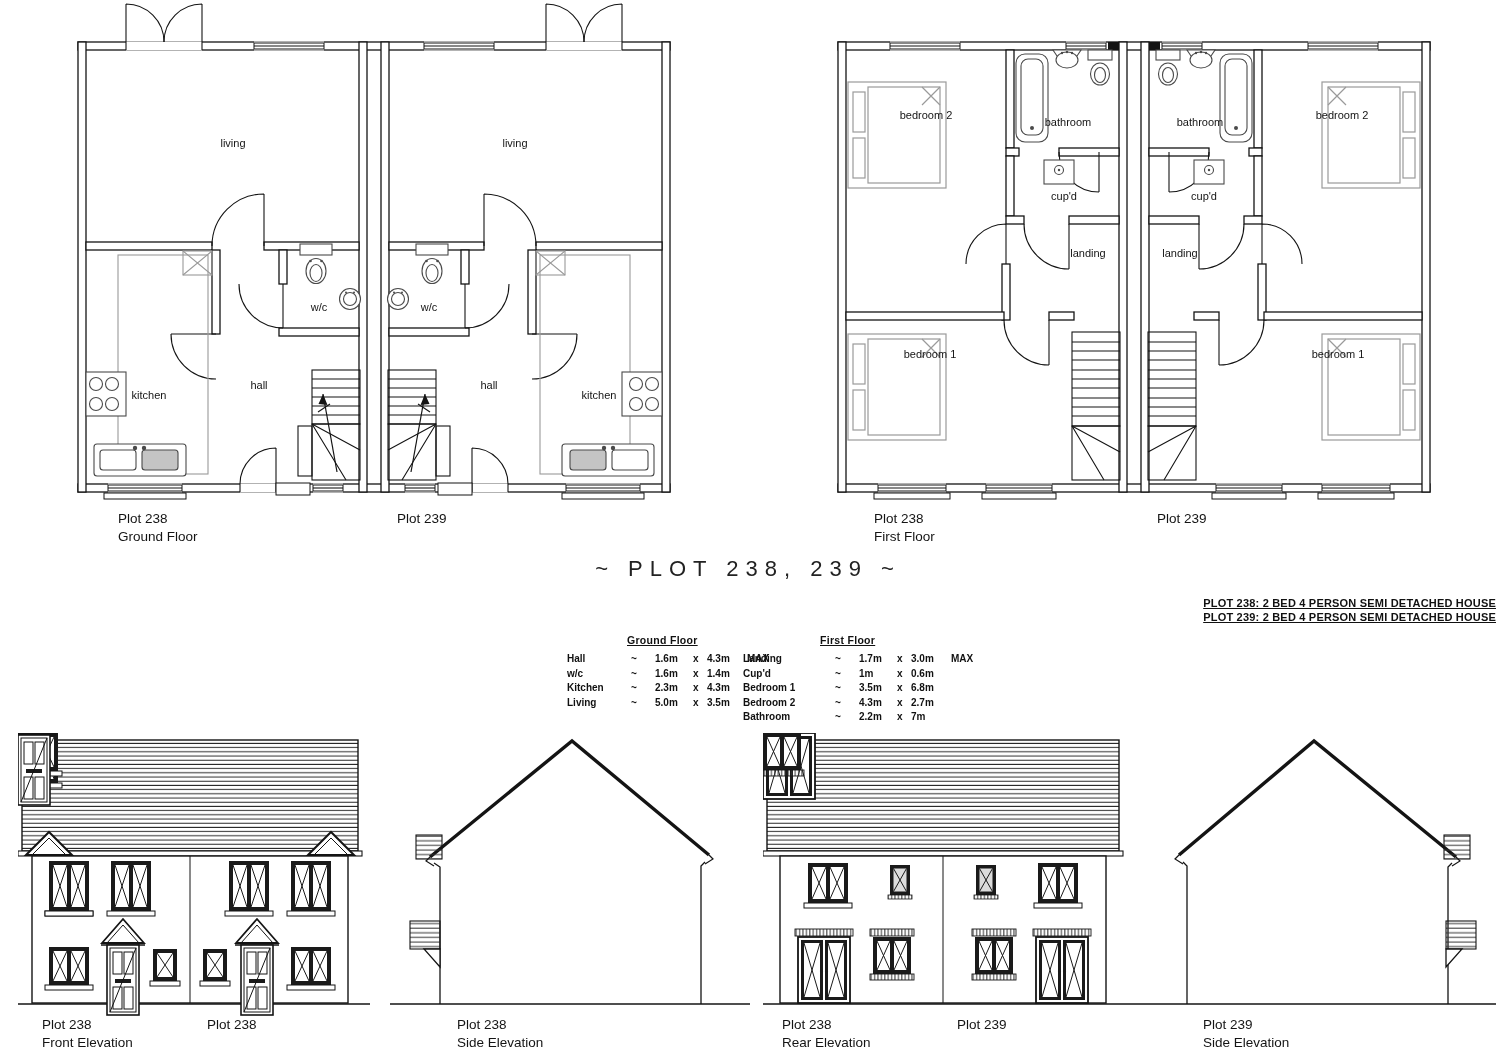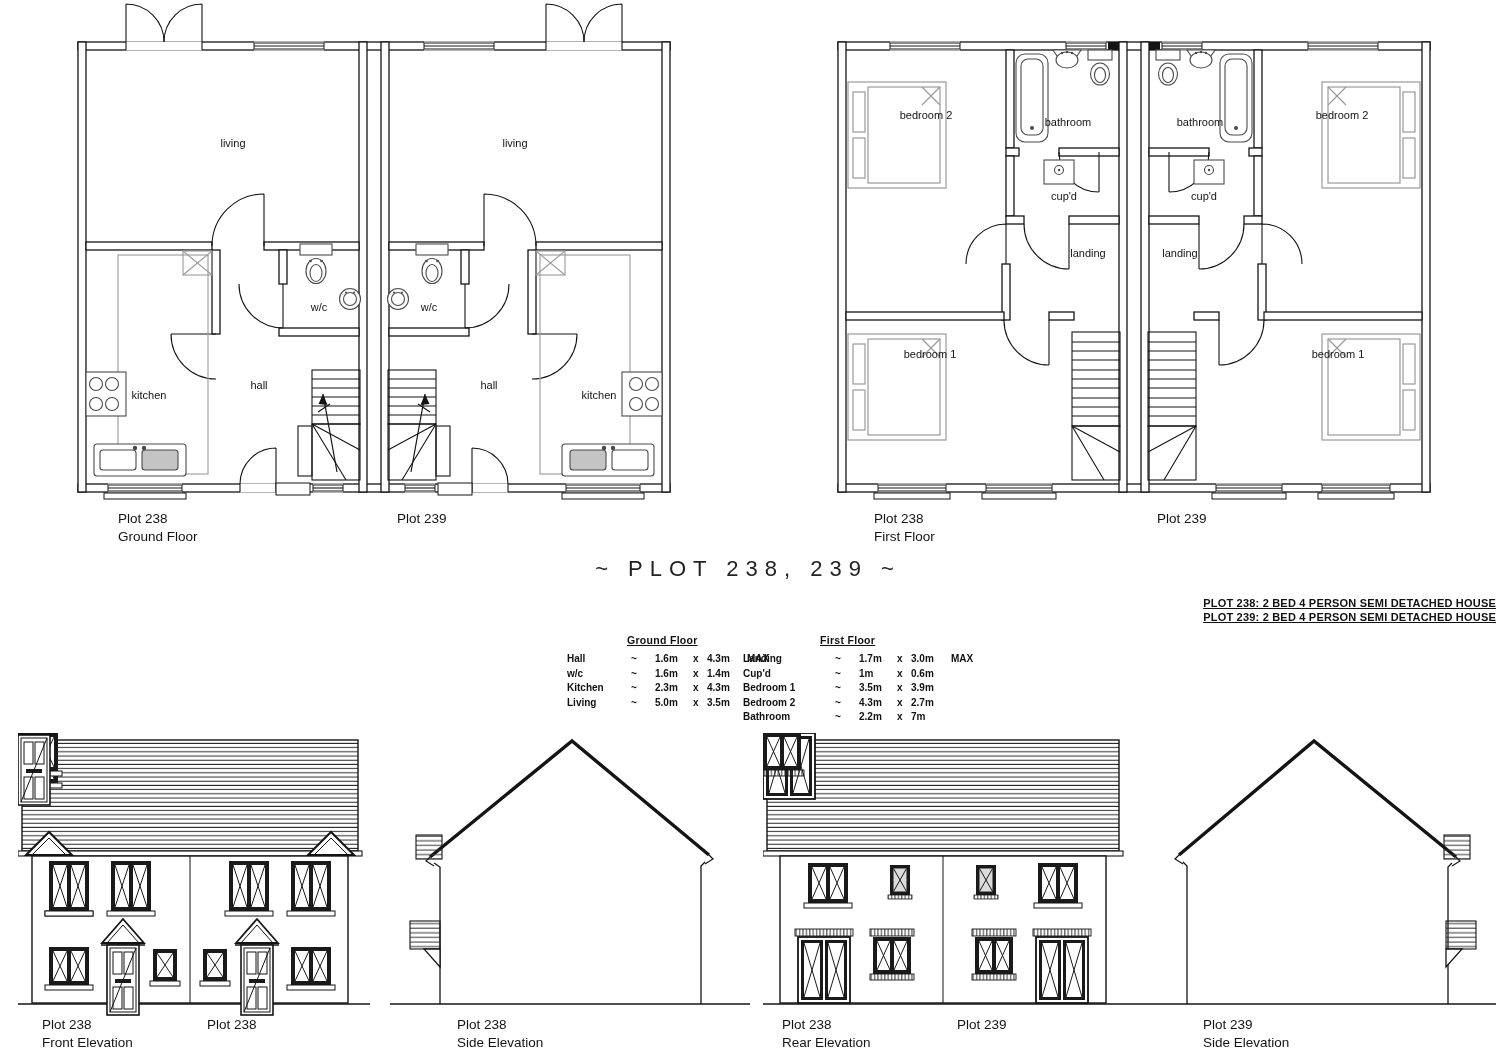--- a/index.html
+++ b/index.html
@@ -360,21 +360,21 @@
     <td class="c-d1">1m</td>
         <td class="c-x">x</td>
     <td class="c-d2">0.6m</td>
         <td class="c-n"></td>
       </tr>
   <tr>
     <td class="c-name">Bedroom 1</td>
         <td class="c-s">~</td>
     <td class="c-d1">3.5m</td>
         <td class="c-x">x</td>
-    <td class="c-d2">3.9m</td>
+    <td class="c-d2">6.8m</td>
         <td class="c-n"></td>
       </tr>
   <tr>
     <td class="c-name">Bedroom 2</td>
         <td class="c-s">~</td>
     <td class="c-d1">4.3m</td>
         <td class="c-x">x</td>
     <td class="c-d2">2.7m</td>
         <td class="c-n"></td>
       </tr>

